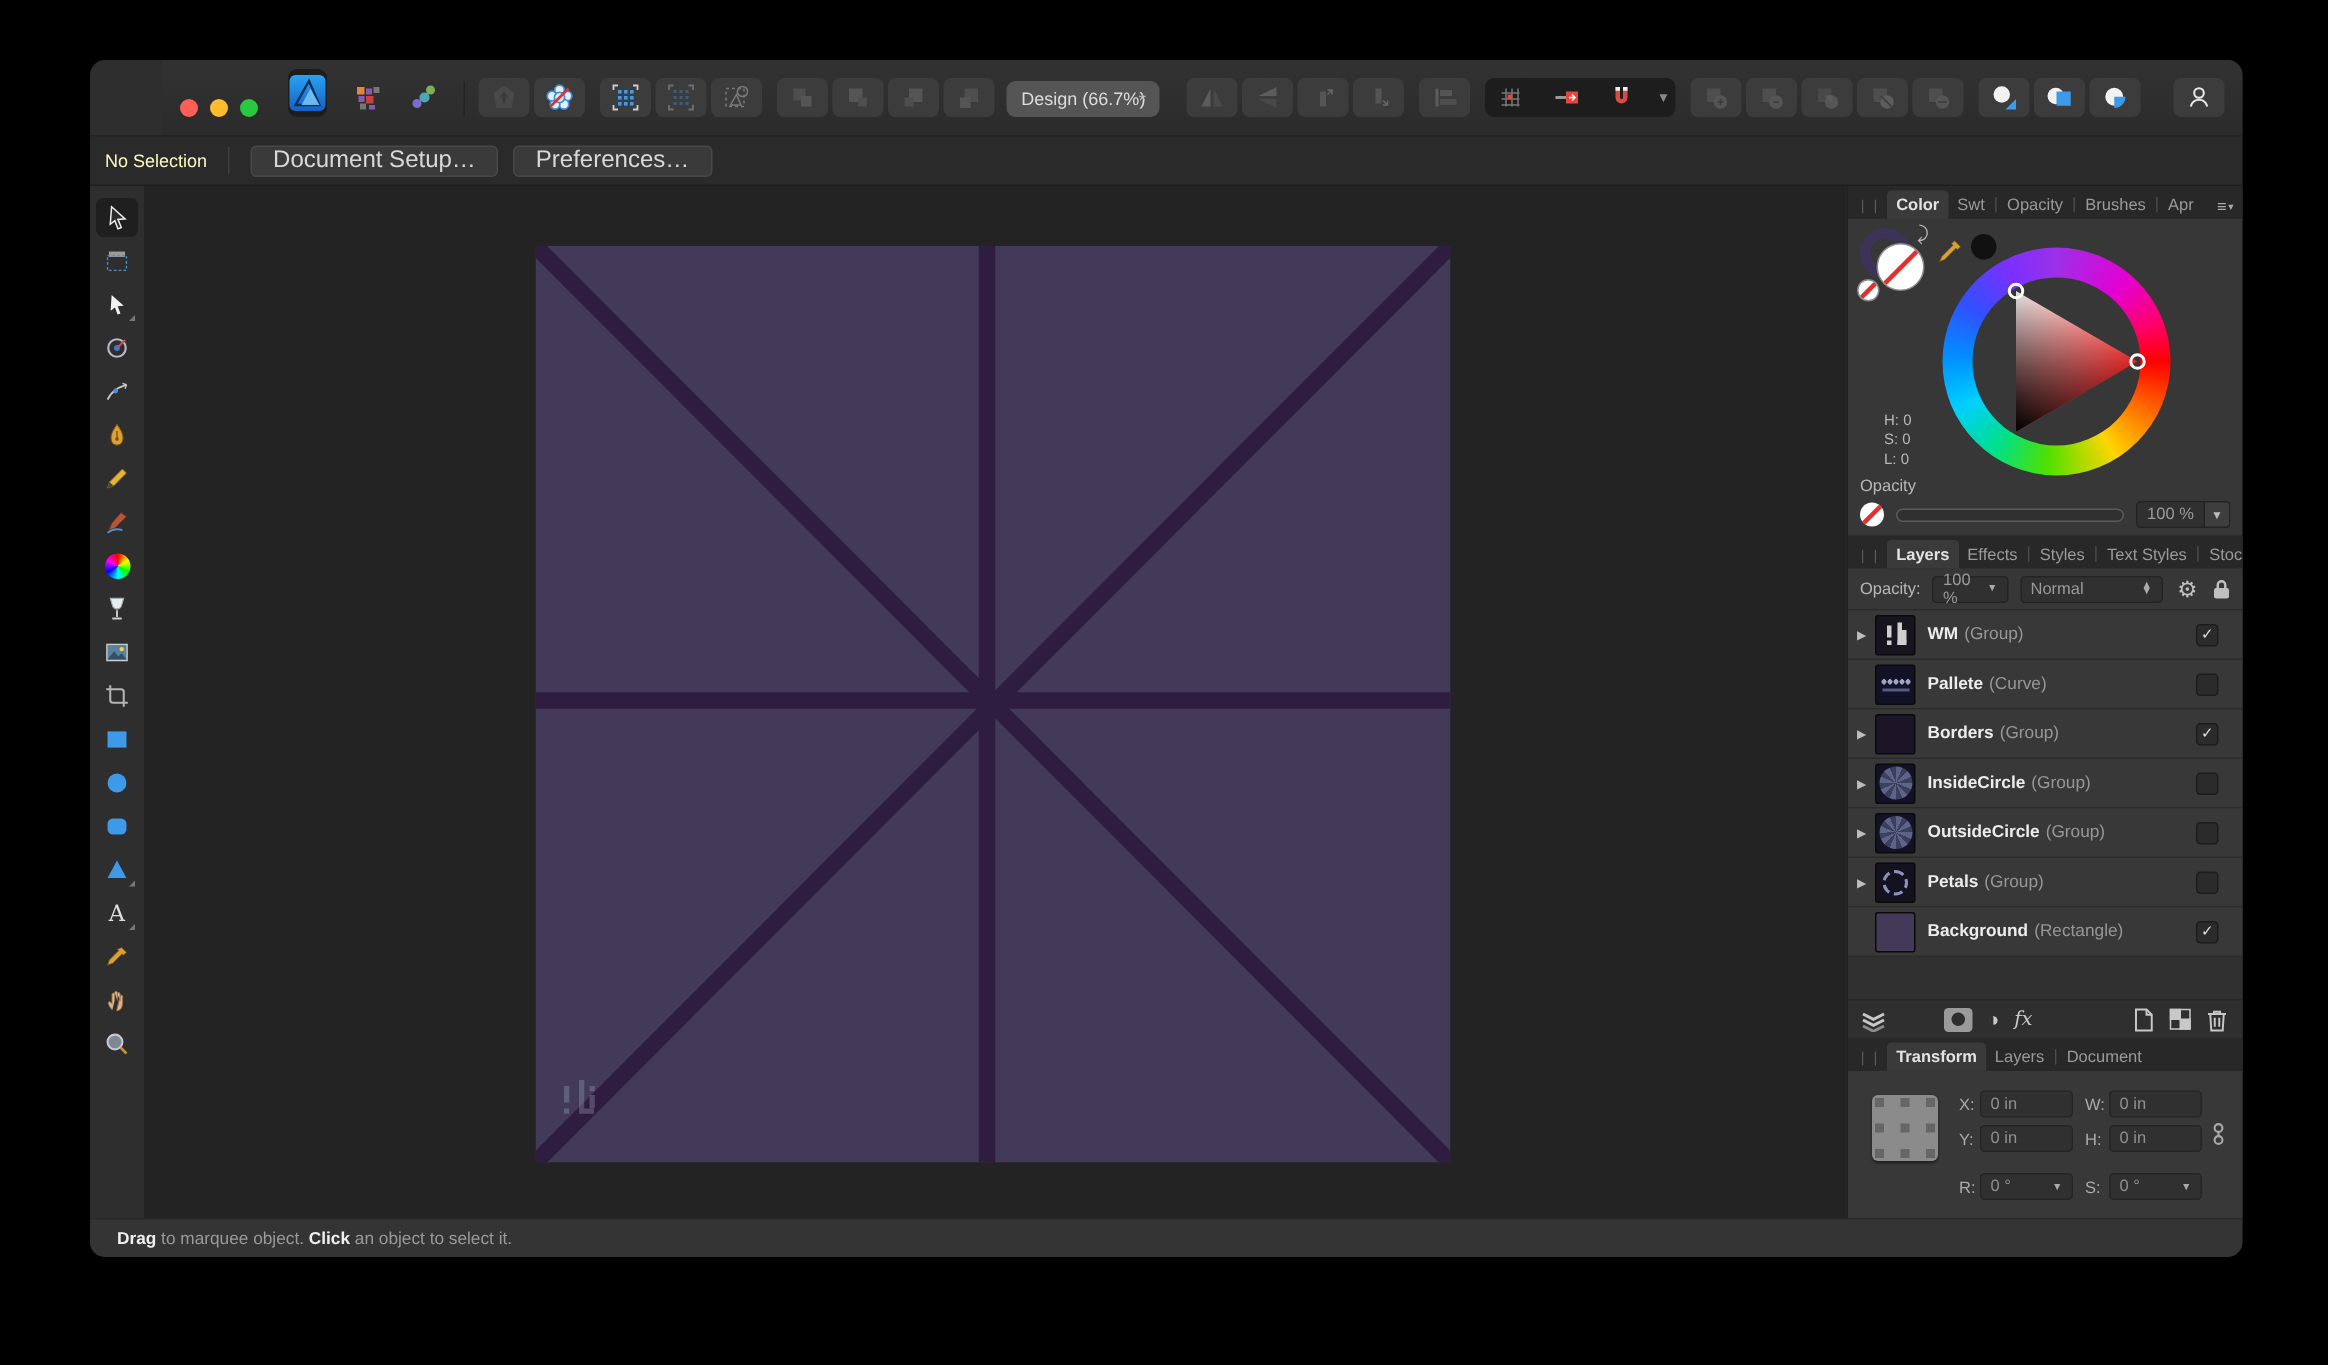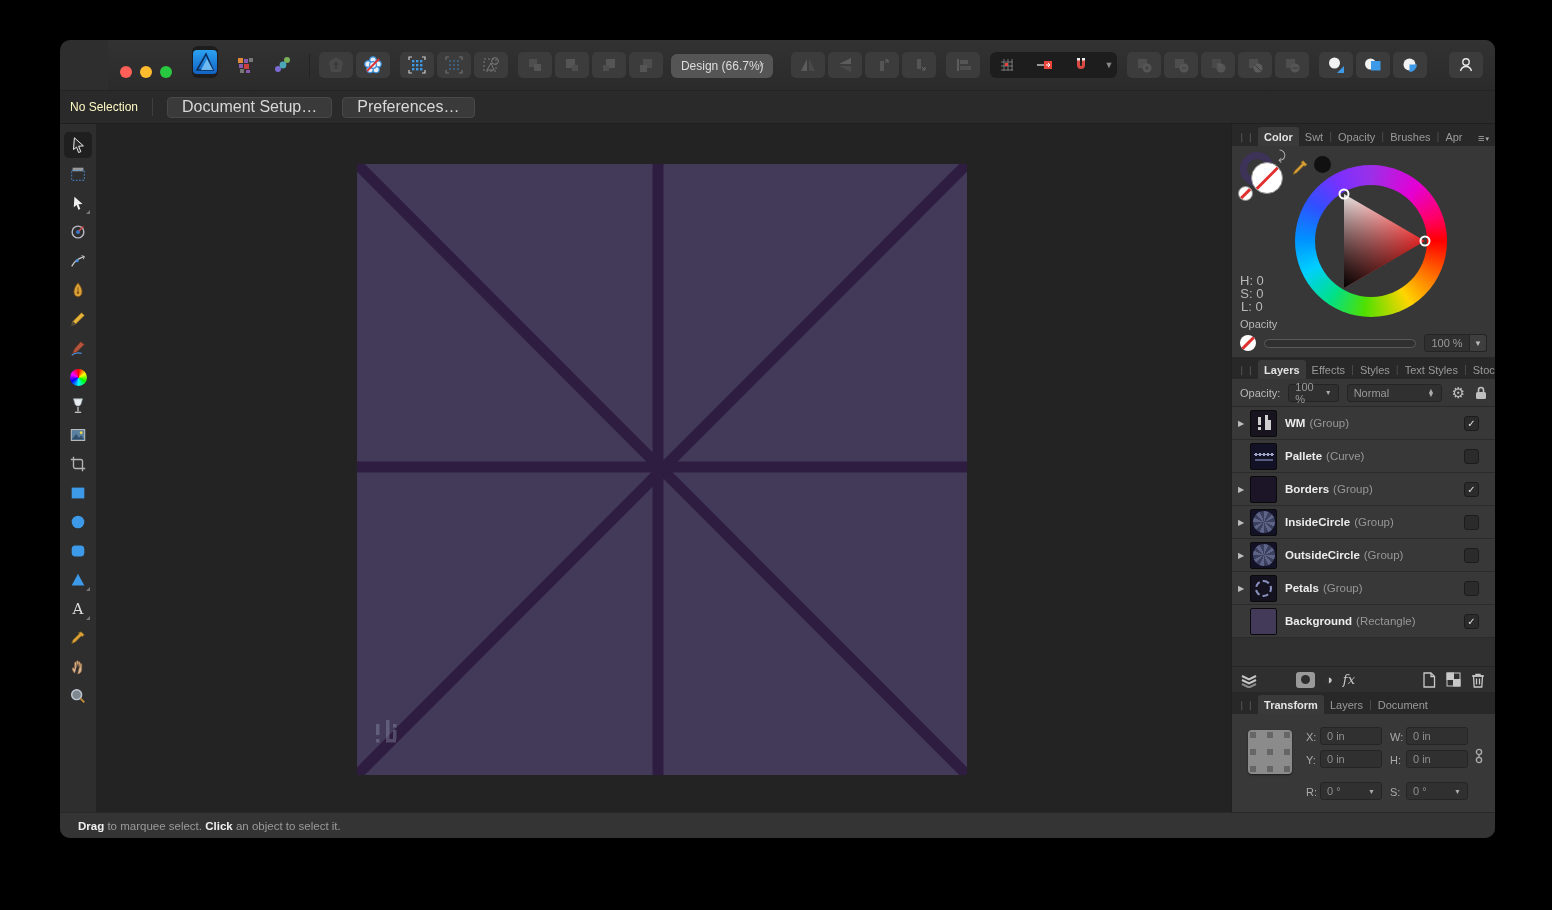--- a/index.html
+++ b/index.html
@@ -57,21 +57,21 @@
   .sw-fill { position:absolute; left:19px; top:16px; width:32px; height:32px; border-radius:50%; background:#fff; border:1px solid #8a8a8a; overflow:hidden; display:flex; align-items:center; justify-content:center; }
   .sw-fill .slash, .nofill .slash { width:3px; height:120%; background:#e03030; transform:rotate(45deg); }
   .sw-swap { position:absolute; left:46px; top:2px; color:#b5b5b5; font-size:13px; }
   .nofill { position:absolute; left:6px; top:40px; width:15px; height:15px; border-radius:50%; background:#fff; border:1px solid #888; overflow:hidden; display:flex; align-items:center; justify-content:center; }
   .cp-dropper { position:absolute; left:58px; top:12px; }
   .cp-dot { position:absolute; left:82px; top:10px; width:17px; height:17px; border-radius:50%; background:#111; }
   .ring { position:absolute; left:63px; top:19px; width:152px; height:152px; border-radius:50%;
     background:conic-gradient(from 0deg, #9b30e8, #e400d4 40deg, #ff0066 70deg, #ff0000 90deg, #ff6a00 118deg, #ffd500 148deg, #50e000 185deg, #00e08a 215deg, #00cfff 245deg, #0090ff 272deg, #3050ff 302deg, #7a30ff 332deg, #9b30e8 360deg); }
   .ring .hole { position:absolute; inset:20px; border-radius:50%; background:#373737; }
   .ring svg { position:absolute; inset:0; }
-  .hsl { position:absolute; left:8px; top:128px; color:#b8b8b8; font-size:13px; line-height:13px;text-align:center; }
+  .hsl { position:absolute; left:24px; top:128px; color:#b8b8b8; font-size:10px; line-height:13px; }
   .op-label { position:absolute; left:8px; top:172px; color:#b8b8b8; font-size:11px; }
   .op-row { position:absolute; left:8px; top:188px; right:8px; height:18px; display:flex; align-items:center; }
   .op-noicon { width:16px; height:16px; border-radius:50%; background:#fff; overflow:hidden; display:flex; align-items:center; justify-content:center; flex:0 0 auto; }
   .op-noicon .slash { width:2.5px; height:120%; background:#e03030; transform:rotate(45deg); }
   .op-track { flex:1 1 auto; height:9px; margin:0 8px; border:1px solid #5a5a5a; border-radius:5px; background:#303030; }
   .op-box { width:46px; height:18px; background:#303030; border:1px solid #242424; border-radius:3px 0 0 3px; color:#9a9a9a; font-size:11px; display:flex; align-items:center; justify-content:center; }
   .op-caret { width:17px; height:18px; background:#3e3e3e; border:1px solid #242424; border-left:none; border-radius:0 3px 3px 0; color:#bbb; font-size:8px; display:flex; align-items:center; justify-content:center; }
 
   
   .layers-panel { height:335px; flex:0 0 auto; background:#303030; }
@@ -801,16 +801,16 @@
               <span>0 °</span>
               <span class="c">▼</span>
             </span>
         </div>
       </section>
 
     </div>
   </div>
 
   <div class="statusbar">
-    <span><b>Drag</b><span> to marquee select. </span><b>Click</b><span> an object to select it.</span></span>
+    <span><b>Drag</b><span> to marquee object. </span><b>Click</b><span> an object to select it.</span></span>
   </div>
 
 </div>
 
 </body></html>

